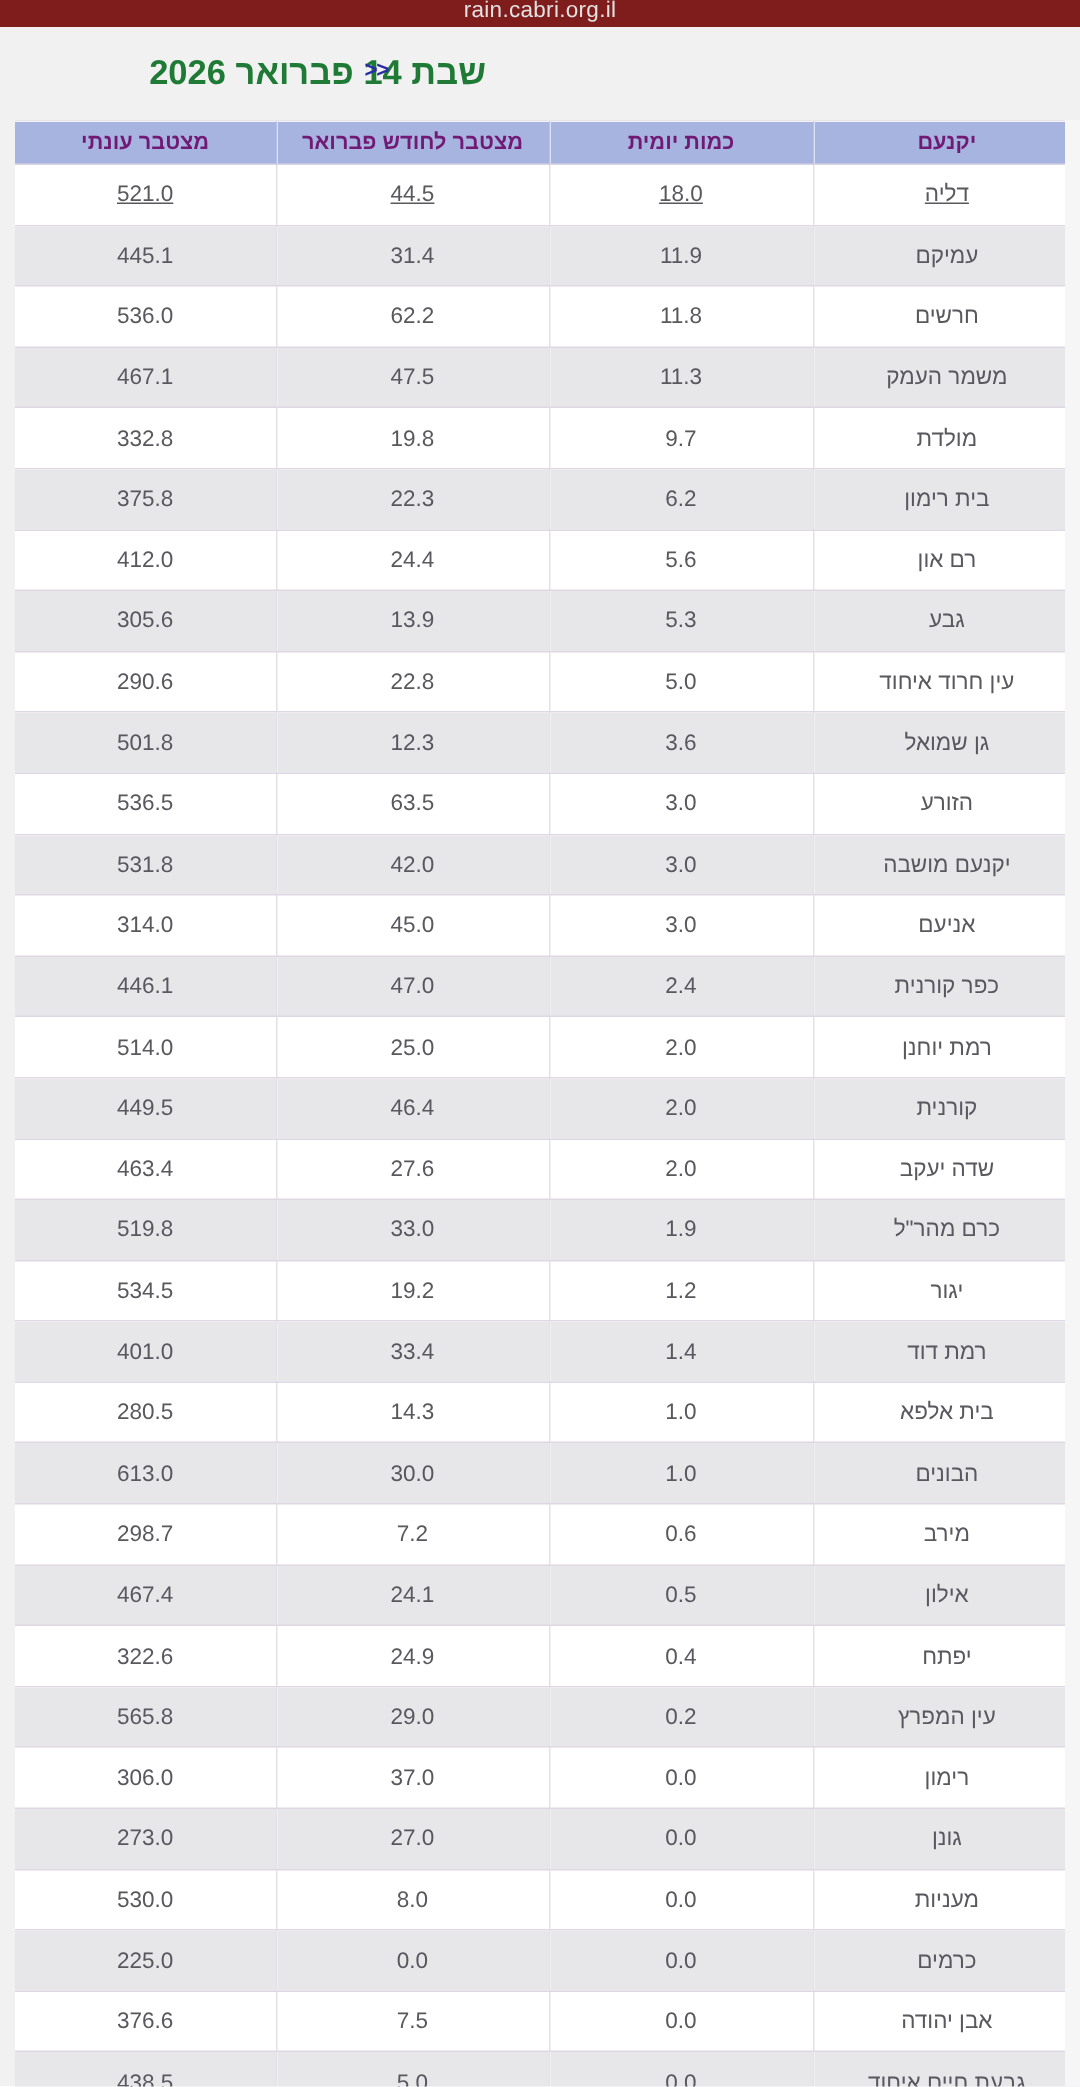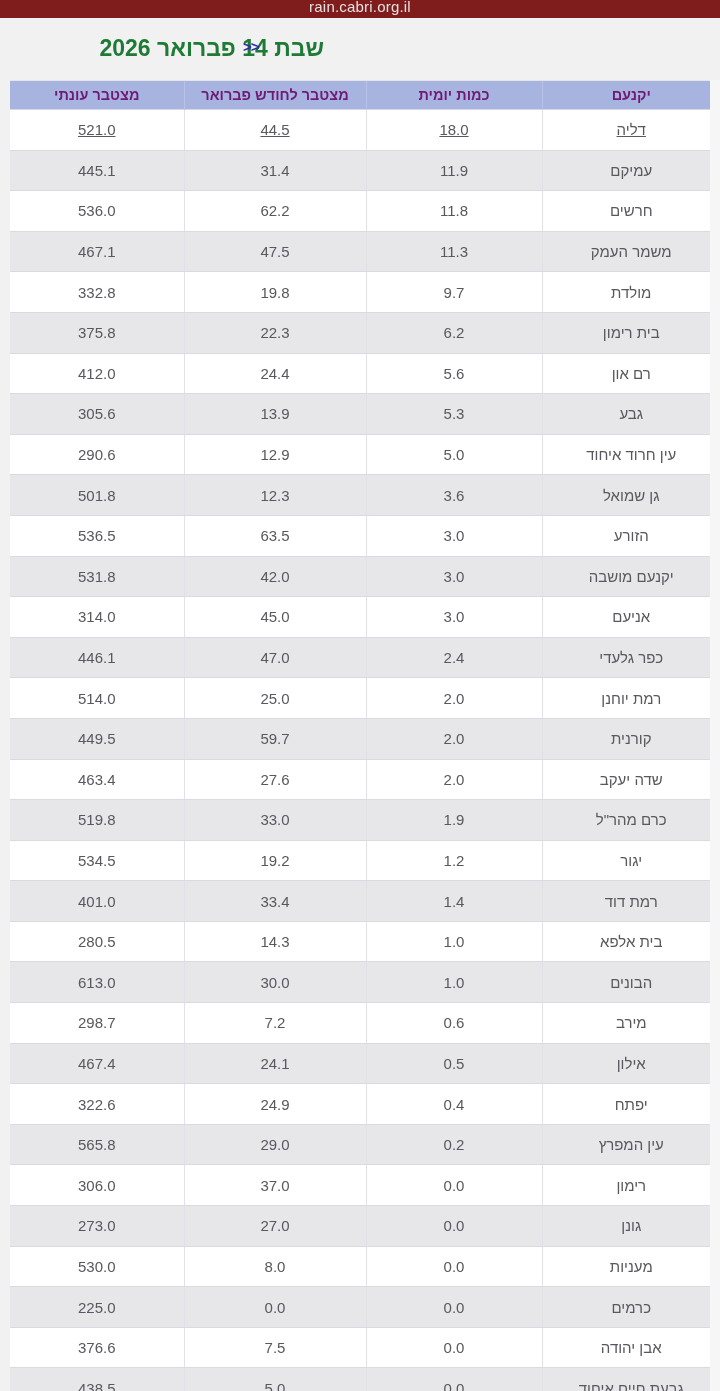--- a/index.html
+++ b/index.html
@@ -217,21 +217,21 @@
           </tr>
           <tr class="alt">
             <td class="name-cell">גבע</td>
             <td class="num-cell">5.3</td>
             <td class="num-cell">13.9</td>
             <td class="num-cell">305.6</td>
           </tr>
           <tr>
             <td class="name-cell">עין חרוד איחוד</td>
             <td class="num-cell">5.0</td>
-            <td class="num-cell">12.9</td>
+            <td class="num-cell">22.8</td>
             <td class="num-cell">290.6</td>
           </tr>
           <tr class="alt">
             <td class="name-cell">גן שמואל</td>
             <td class="num-cell">3.6</td>
             <td class="num-cell">12.3</td>
             <td class="num-cell">501.8</td>
           </tr>
           <tr>
             <td class="name-cell">הזורע</td>
@@ -245,35 +245,35 @@
             <td class="num-cell">42.0</td>
             <td class="num-cell">531.8</td>
           </tr>
           <tr>
             <td class="name-cell">אניעם</td>
             <td class="num-cell">3.0</td>
             <td class="num-cell">45.0</td>
             <td class="num-cell">314.0</td>
           </tr>
           <tr class="alt">
-            <td class="name-cell">כפר גלעדי</td>
+            <td class="name-cell">כפר קורנית</td>
             <td class="num-cell">2.4</td>
             <td class="num-cell">47.0</td>
             <td class="num-cell">446.1</td>
           </tr>
           <tr>
             <td class="name-cell">רמת יוחנן</td>
             <td class="num-cell">2.0</td>
             <td class="num-cell">25.0</td>
             <td class="num-cell">514.0</td>
           </tr>
           <tr class="alt">
             <td class="name-cell">קורנית</td>
             <td class="num-cell">2.0</td>
-            <td class="num-cell">59.7</td>
+            <td class="num-cell">46.4</td>
             <td class="num-cell">449.5</td>
           </tr>
           <tr>
             <td class="name-cell">שדה יעקב</td>
             <td class="num-cell">2.0</td>
             <td class="num-cell">27.6</td>
             <td class="num-cell">463.4</td>
           </tr>
           <tr class="alt">
             <td class="name-cell">כרם מהר"ל</td>

